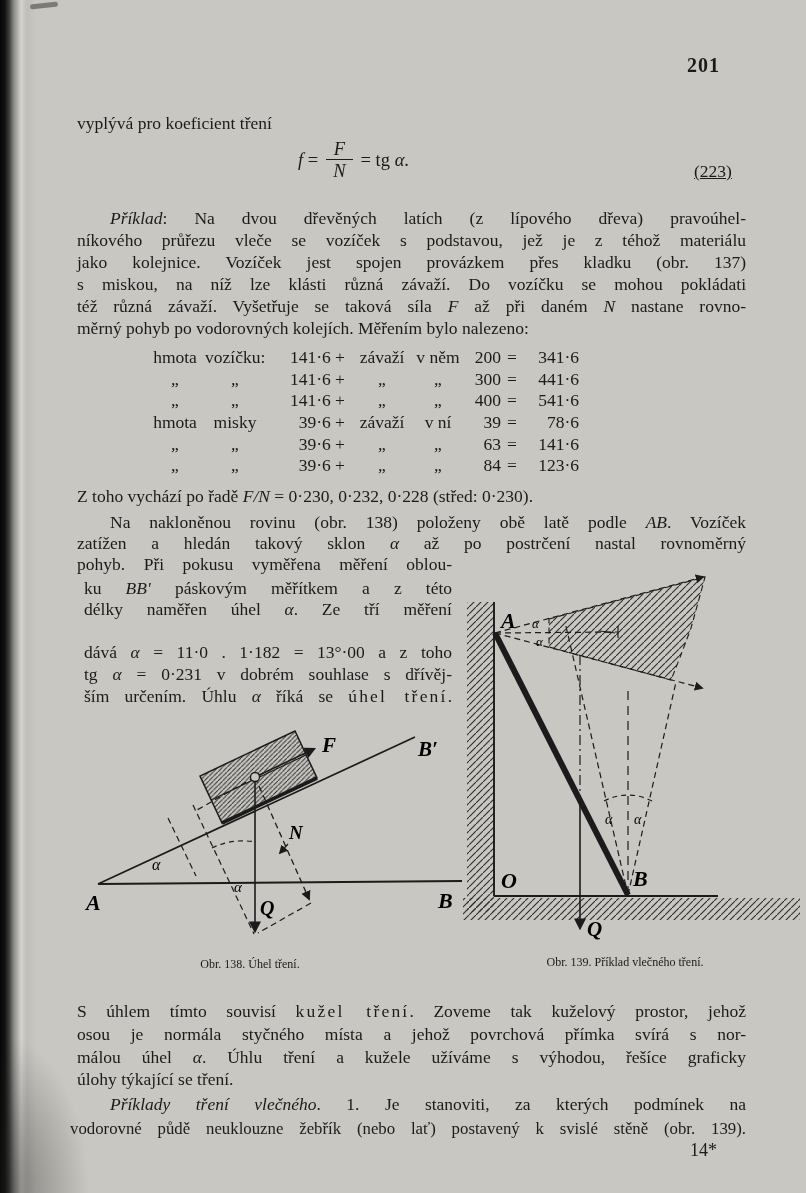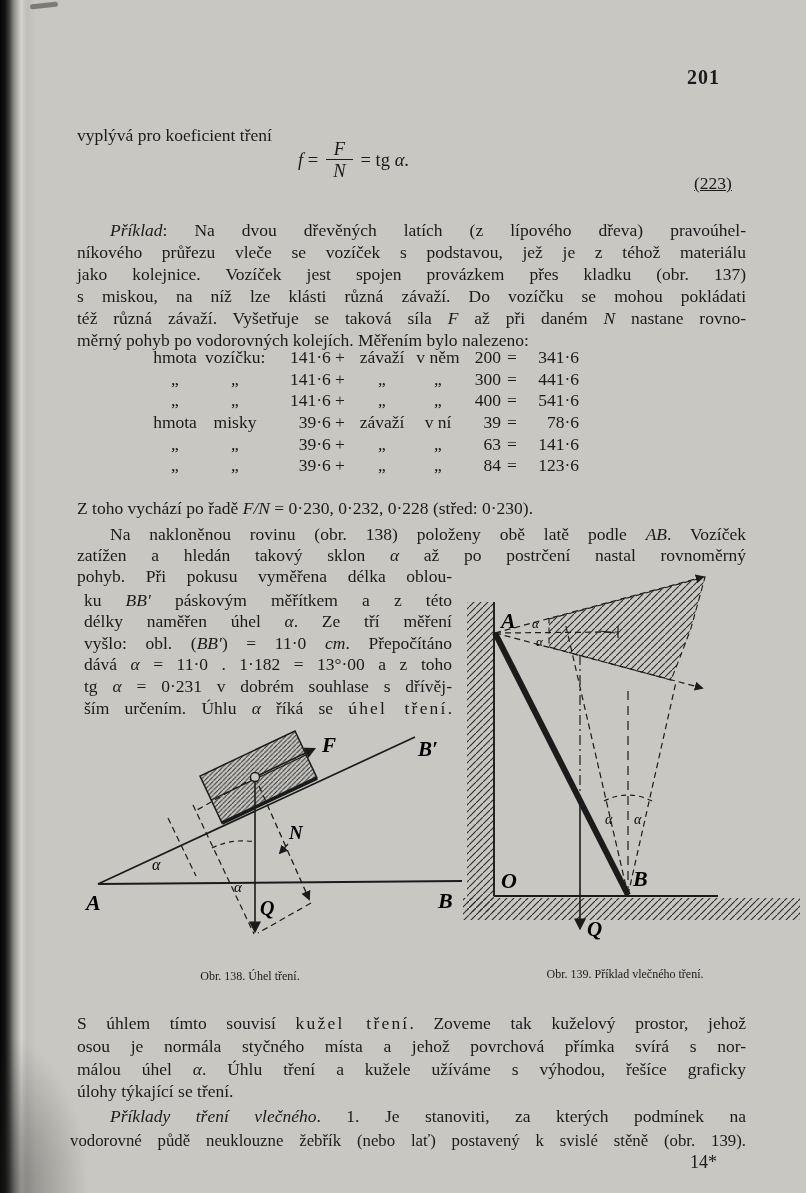--- a/index.html
+++ b/index.html
@@ -4,21 +4,21 @@
 <style>
   html,body{margin:0;padding:0;background:#8a8a86;}
   .page{position:relative;width:806px;height:1193px;background:#c8c7c2;overflow:hidden;
         font-family:"Liberation Serif",serif;color:#1b1b1b;}
   .gutter{position:absolute;left:0;top:0;width:36px;height:100%;
     background:linear-gradient(90deg,#050505 0px,#131312 5px,#3c3c3a 9px,#8d8d89 14px,#d3d2cd 21px,#bfbeba 27px,#c8c7c2 36px);}
   .corner-shadow{position:absolute;left:0;bottom:0;width:90px;height:160px;
     background:radial-gradient(ellipse at 0% 100%,rgba(25,25,22,.45),rgba(25,25,22,0) 70%);}
   .corner-mark{position:absolute;left:30px;top:3px;width:28px;height:5px;background:#53534f;
     border-radius:3px;transform:rotate(-6deg);opacity:.65;}
-  .tl{position:absolute;font-size:17.5px;line-height:22px;white-space:normal;margin-top:12px;}
+  .tl{position:absolute;font-size:17.5px;line-height:22px;white-space:normal;}
   .nw{white-space:nowrap;}
   .just{text-align:justify;text-align-last:justify;}
   .w-full{left:77px;width:669px;}
   .w-nar{left:84px;width:368px;}
   .indent{text-indent:33px;}
   .seg-i{font-style:italic;}
   .seg-sp{letter-spacing:2.2px;}
   .pgnum{font-size:20px;font-weight:bold;letter-spacing:1px;}
   .footmark{font-size:18px;font-weight:normal;}
   .eq{position:absolute;left:298px;top:139px;display:flex;align-items:center;gap:8px;
@@ -128,25 +128,24 @@
       <span class="tc tc4">„</span>
       <span class="tc tc5">84</span>
       <span class="tc tc6">=</span>
       <span class="tc tc7">123·6</span>
     </div>
 
   <div class="tl nw" style="left:77px;top:485px"><span>Z toho vychází po řadě </span><span class="seg-i">F/N</span><span> = 0·230, 0·232, 0·228 (střed: 0·230).</span></div>
 
   <div class="tl w-full just indent" style="top:511px"><span>Na nakloněnou rovinu (obr. 138) položeny obě latě podle </span><span class="seg-i">AB</span><span>. Vozíček</span></div>
   <div class="tl w-full just" style="top:532px"><span>zatížen a hledán takový sklon </span><span class="seg-i">α</span><span> až po postrčení nastal rovnoměrný</span></div>
-  <div class="tl just" style="left:77px;top:553px;width:375px"><span>pohyb. Při pokusu vyměřena délka oblou-</span></div>
+  <div class="tl just" style="left:77px;top:553px;width:375px"><span>pohyb. Při pokusu vyměřena měření oblou-</span></div>
 
   <div class="tl w-nar just" style="top:577px"><span>ku </span><span class="seg-i">BB′</span><span> páskovým měřítkem a z této</span></div>
   <div class="tl w-nar just" style="top:598px"><span>délky naměřen úhel </span><span class="seg-i">α</span><span>. Ze tří měření</span></div>
-  <div class="tl w-nar just" style="top:620px"><span>vyšlo: obl. (</span><span class="seg-i">BB′</span><span>) = 11·0 </span><span class="seg-i">cm</span><span>. Přepočítáno</span></div>
   <div class="tl w-nar just" style="top:641px"><span>dává </span><span class="seg-i">α</span><span> = 11·0 . 1·182 = 13°·00 a z toho</span></div>
   <div class="tl w-nar just" style="top:663px"><span>tg </span><span class="seg-i">α</span><span> = 0·231 v dobrém souhlase s dřívěj-</span></div>
   <div class="tl w-nar just" style="top:685px"><span>ším určením. Úhlu </span><span class="seg-i">α</span><span> říká se </span><span class="seg-sp">úhel tření</span><span>.</span></div>
 
   <svg class="fig" style="left:80px;top:712px" width="390" height="240" viewBox="0 0 390 240">
     <defs>
       <pattern id="hb1" width="4.6" height="4.6" patternUnits="userSpaceOnUse">
         <path d="M-1,5.6 L5.6,-1" stroke="#2a2a28" stroke-width="1"></path>
       </pattern>
       <marker id="ah1" viewBox="0 0 10 10" refX="8" refY="5" markerWidth="7.5" markerHeight="7.5" orient="auto">

